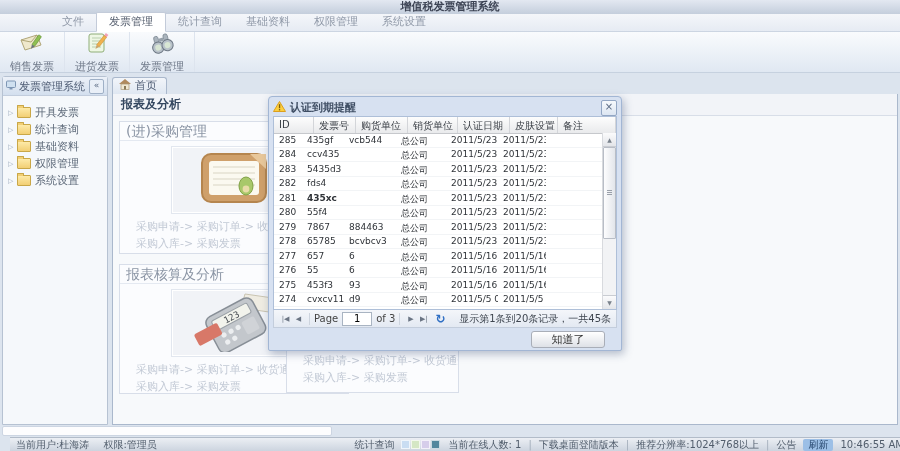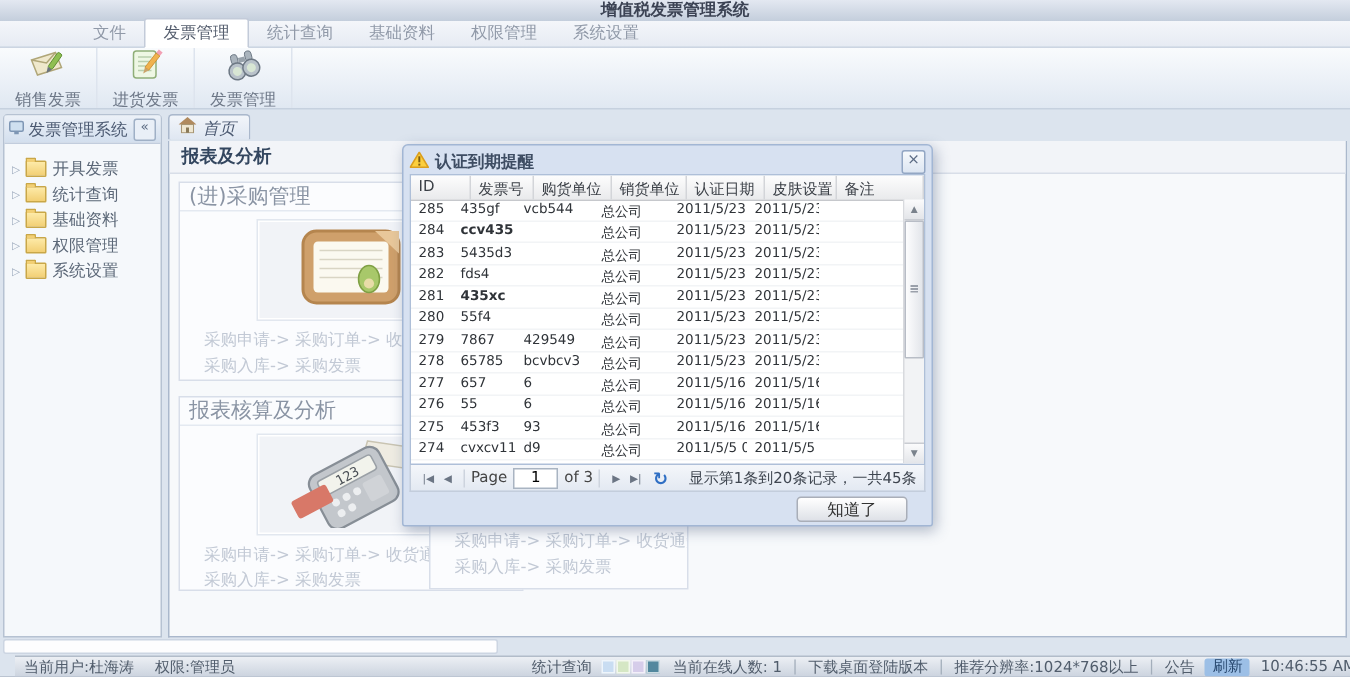--- a/index.html
+++ b/index.html
@@ -32,21 +32,21 @@
     font-size:9px;line-height:11px;text-align:center;color:#5a6a82;}
   .tree{padding:8px 0 0 5px;}
   .tree-item{display:flex;align-items:center;height:17px;font-size:11px;color:#5c6878;}
   .tree-arrow{font-size:7px;color:#9aa8bb;width:9px;}
   .tree-folder{width:12px;height:9px;background:linear-gradient(#fdeaa8,#f2cf74);
     border:1px solid #c9a748;border-radius:1px;position:relative;margin-right:4px;flex:none;}
   .tree-folder::before{content:"";position:absolute;left:-1px;top:-3px;width:5px;height:2px;
     background:#f2cf74;border:1px solid #c9a748;border-bottom:none;border-radius:1px 1px 0 0;}
   
   .tabstrip{position:absolute;left:112px;top:76px;right:2px;height:18px;
-    border-bottom:1px solid #aab8cc;display:flex;align-items:flex-start;font-style:italic;}
+    border-bottom:1px solid #aab8cc;display:flex;align-items:center;}
   .tab{display:flex;align-items:center;gap:4px;padding:0 9px 0 6px;height:17px;box-sizing:border-box;
     background:linear-gradient(#f2f5fa,#dfe7f2);border:1px solid #aab8cc;border-bottom:none;
     border-radius:3px 3px 0 0;font-size:11px;color:#4c5a72;}
   
   .main{position:absolute;left:112px;top:94px;right:2px;height:331px;background:#f7f9fb;
     border:1px solid #aab8cc;border-top:none;box-sizing:border-box;}
   .main-header{height:21px;line-height:21px;padding-left:8px;font-weight:bold;font-size:12px;
     color:#33465f;background:#f2f4f8;border-bottom:1px solid #d8dee8;}
   .panel{position:absolute;background:#fbfcfe;border:1px solid #d8dee9;box-sizing:border-box;overflow:hidden;}
   .panel-title{height:18px;line-height:18px;padding-left:6px;font-size:14px;color:#8a94a4;
@@ -326,21 +326,21 @@
             <div class="grid-cell" style="width: 28px;">285</div>
             <div class="grid-cell" style="width: 42px;">435gf</div>
             <div class="grid-cell" style="width: 52px;">vcb544</div>
             <div class="grid-cell" style="width: 50px;">总公司</div>
             <div class="grid-cell" style="width: 52px;">2011/5/23 0...</div>
             <div class="grid-cell" style="width: 48px;">2011/5/23 0...</div>
             <div class="grid-cell" style="width: 60px; flex: 1 1 0%;"></div>
           </div>
           <div class="grid-row">
             <div class="grid-cell" style="width: 28px;">284</div>
-            <div class="grid-cell" style="width: 42px; font-weight: bold;">ccv435</div>
+            <div class="grid-cell" style="width: 42px;">ccv435</div>
             <div class="grid-cell" style="width: 52px;"></div>
             <div class="grid-cell" style="width: 50px;">总公司</div>
             <div class="grid-cell" style="width: 52px;">2011/5/23 0...</div>
             <div class="grid-cell" style="width: 48px;">2011/5/23 0...</div>
             <div class="grid-cell" style="width: 60px; flex: 1 1 0%;"></div>
           </div>
           <div class="grid-row">
             <div class="grid-cell" style="width: 28px;">283</div>
             <div class="grid-cell" style="width: 42px;">5435d3</div>
             <div class="grid-cell" style="width: 52px;"></div>
@@ -372,21 +372,21 @@
             <div class="grid-cell" style="width: 42px;">55f4</div>
             <div class="grid-cell" style="width: 52px;"></div>
             <div class="grid-cell" style="width: 50px;">总公司</div>
             <div class="grid-cell" style="width: 52px;">2011/5/23 0...</div>
             <div class="grid-cell" style="width: 48px;">2011/5/23 0...</div>
             <div class="grid-cell" style="width: 60px; flex: 1 1 0%;"></div>
           </div>
           <div class="grid-row">
             <div class="grid-cell" style="width: 28px;">279</div>
             <div class="grid-cell" style="width: 42px;">7867</div>
-            <div class="grid-cell" style="width: 52px;">429549</div>
+            <div class="grid-cell" style="width: 52px;">884463</div>
             <div class="grid-cell" style="width: 50px;">总公司</div>
             <div class="grid-cell" style="width: 52px;">2011/5/23 0...</div>
             <div class="grid-cell" style="width: 48px;">2011/5/23 0...</div>
             <div class="grid-cell" style="width: 60px; flex: 1 1 0%;"></div>
           </div>
           <div class="grid-row">
             <div class="grid-cell" style="width: 28px;">278</div>
             <div class="grid-cell" style="width: 42px;">65785</div>
             <div class="grid-cell" style="width: 52px;">bcvbcv3</div>
             <div class="grid-cell" style="width: 50px;">总公司</div>

